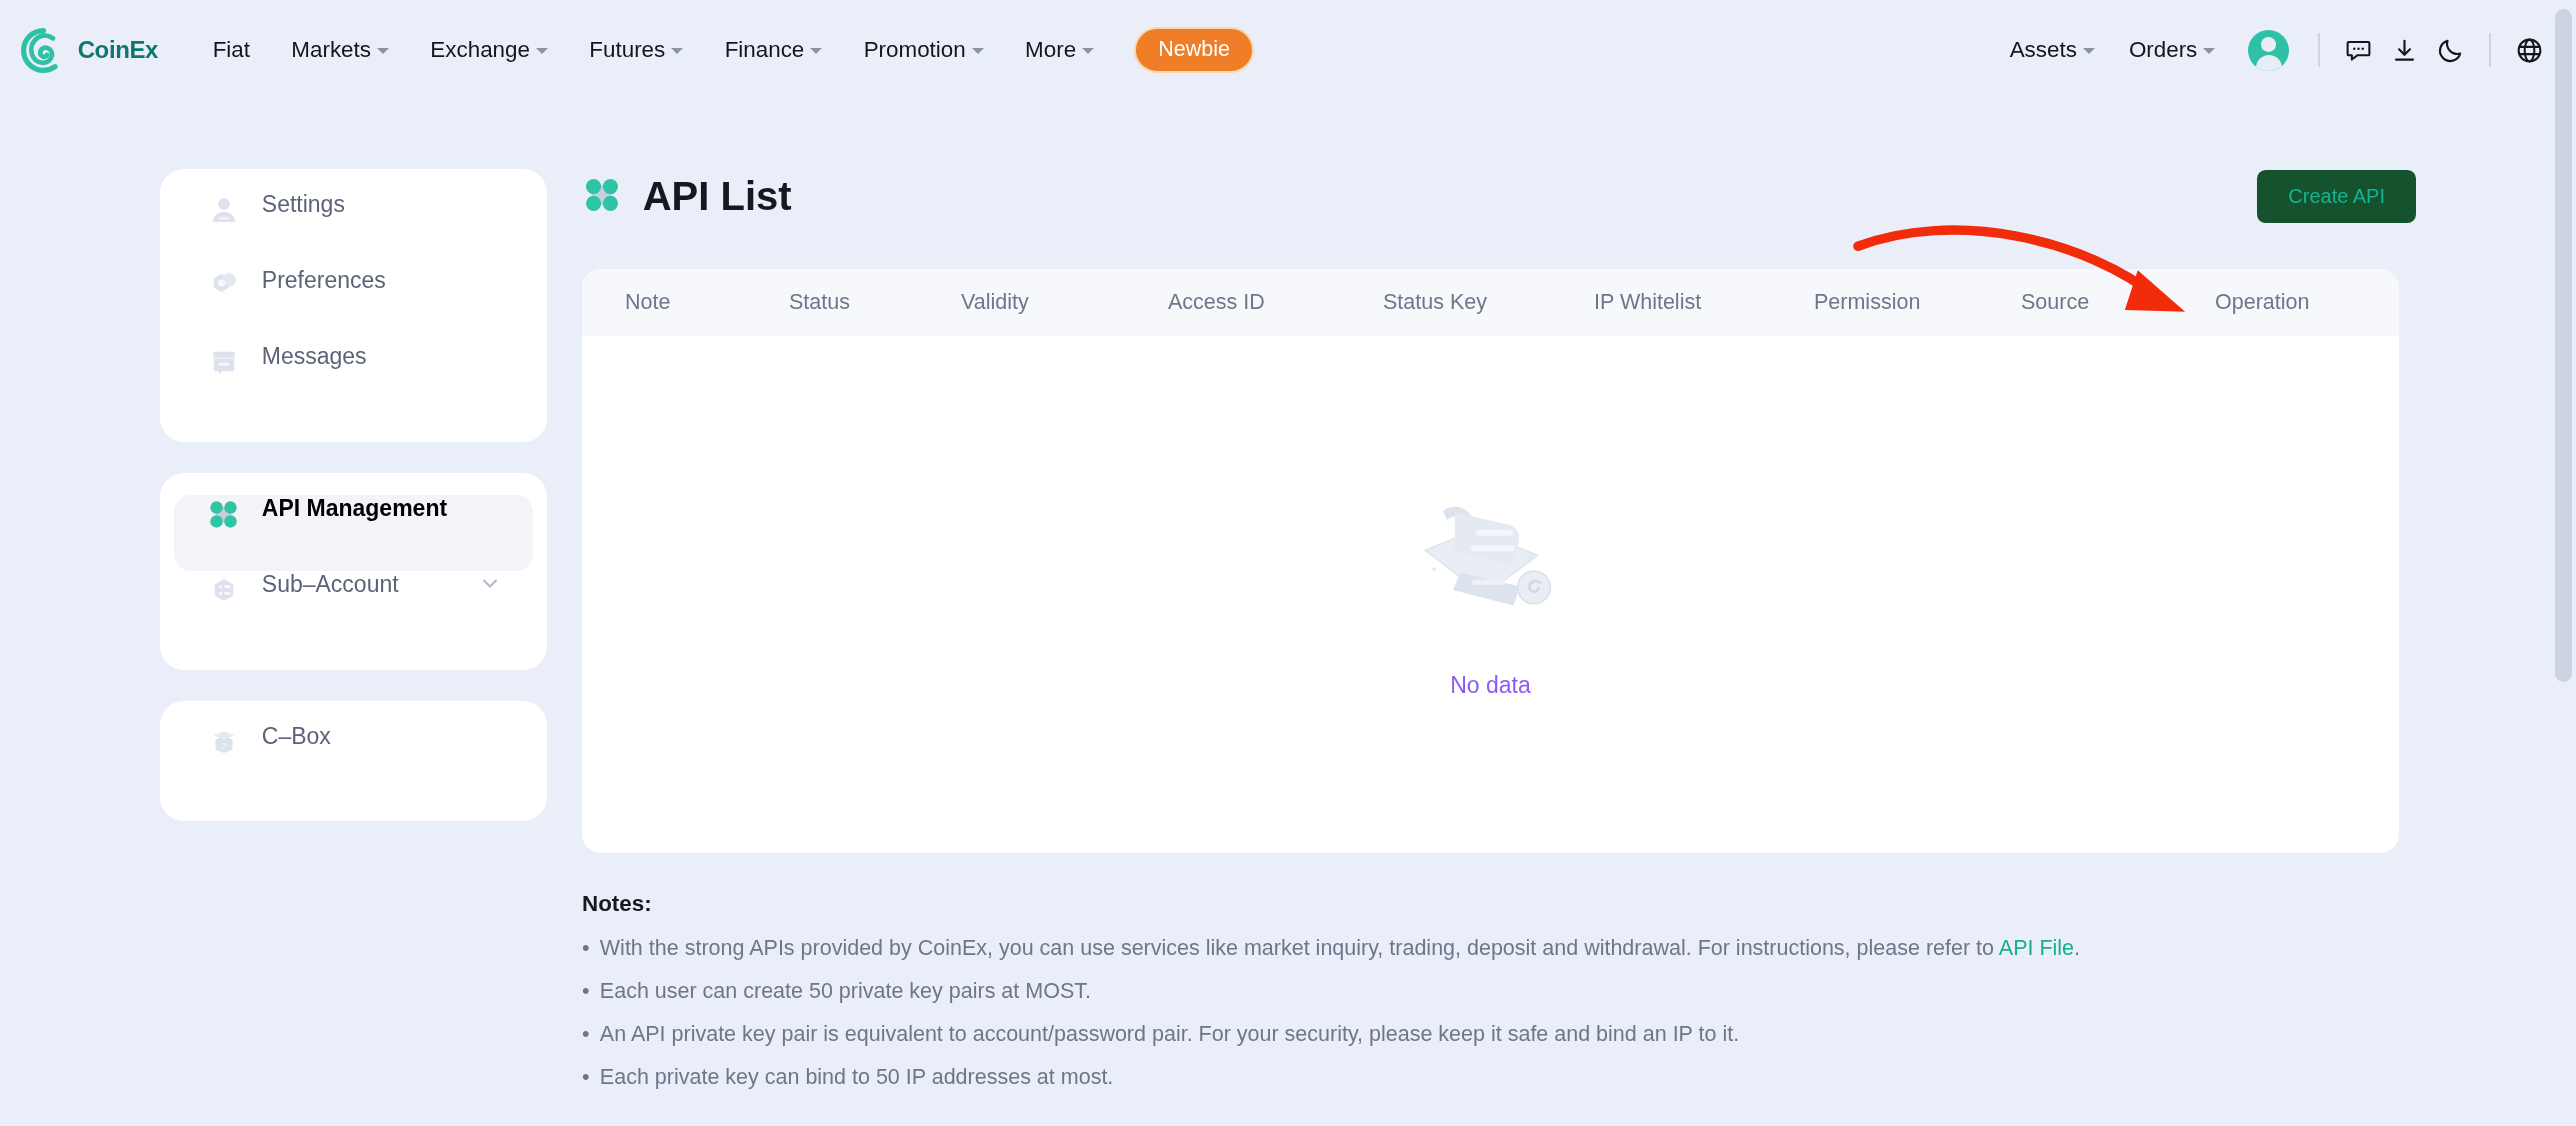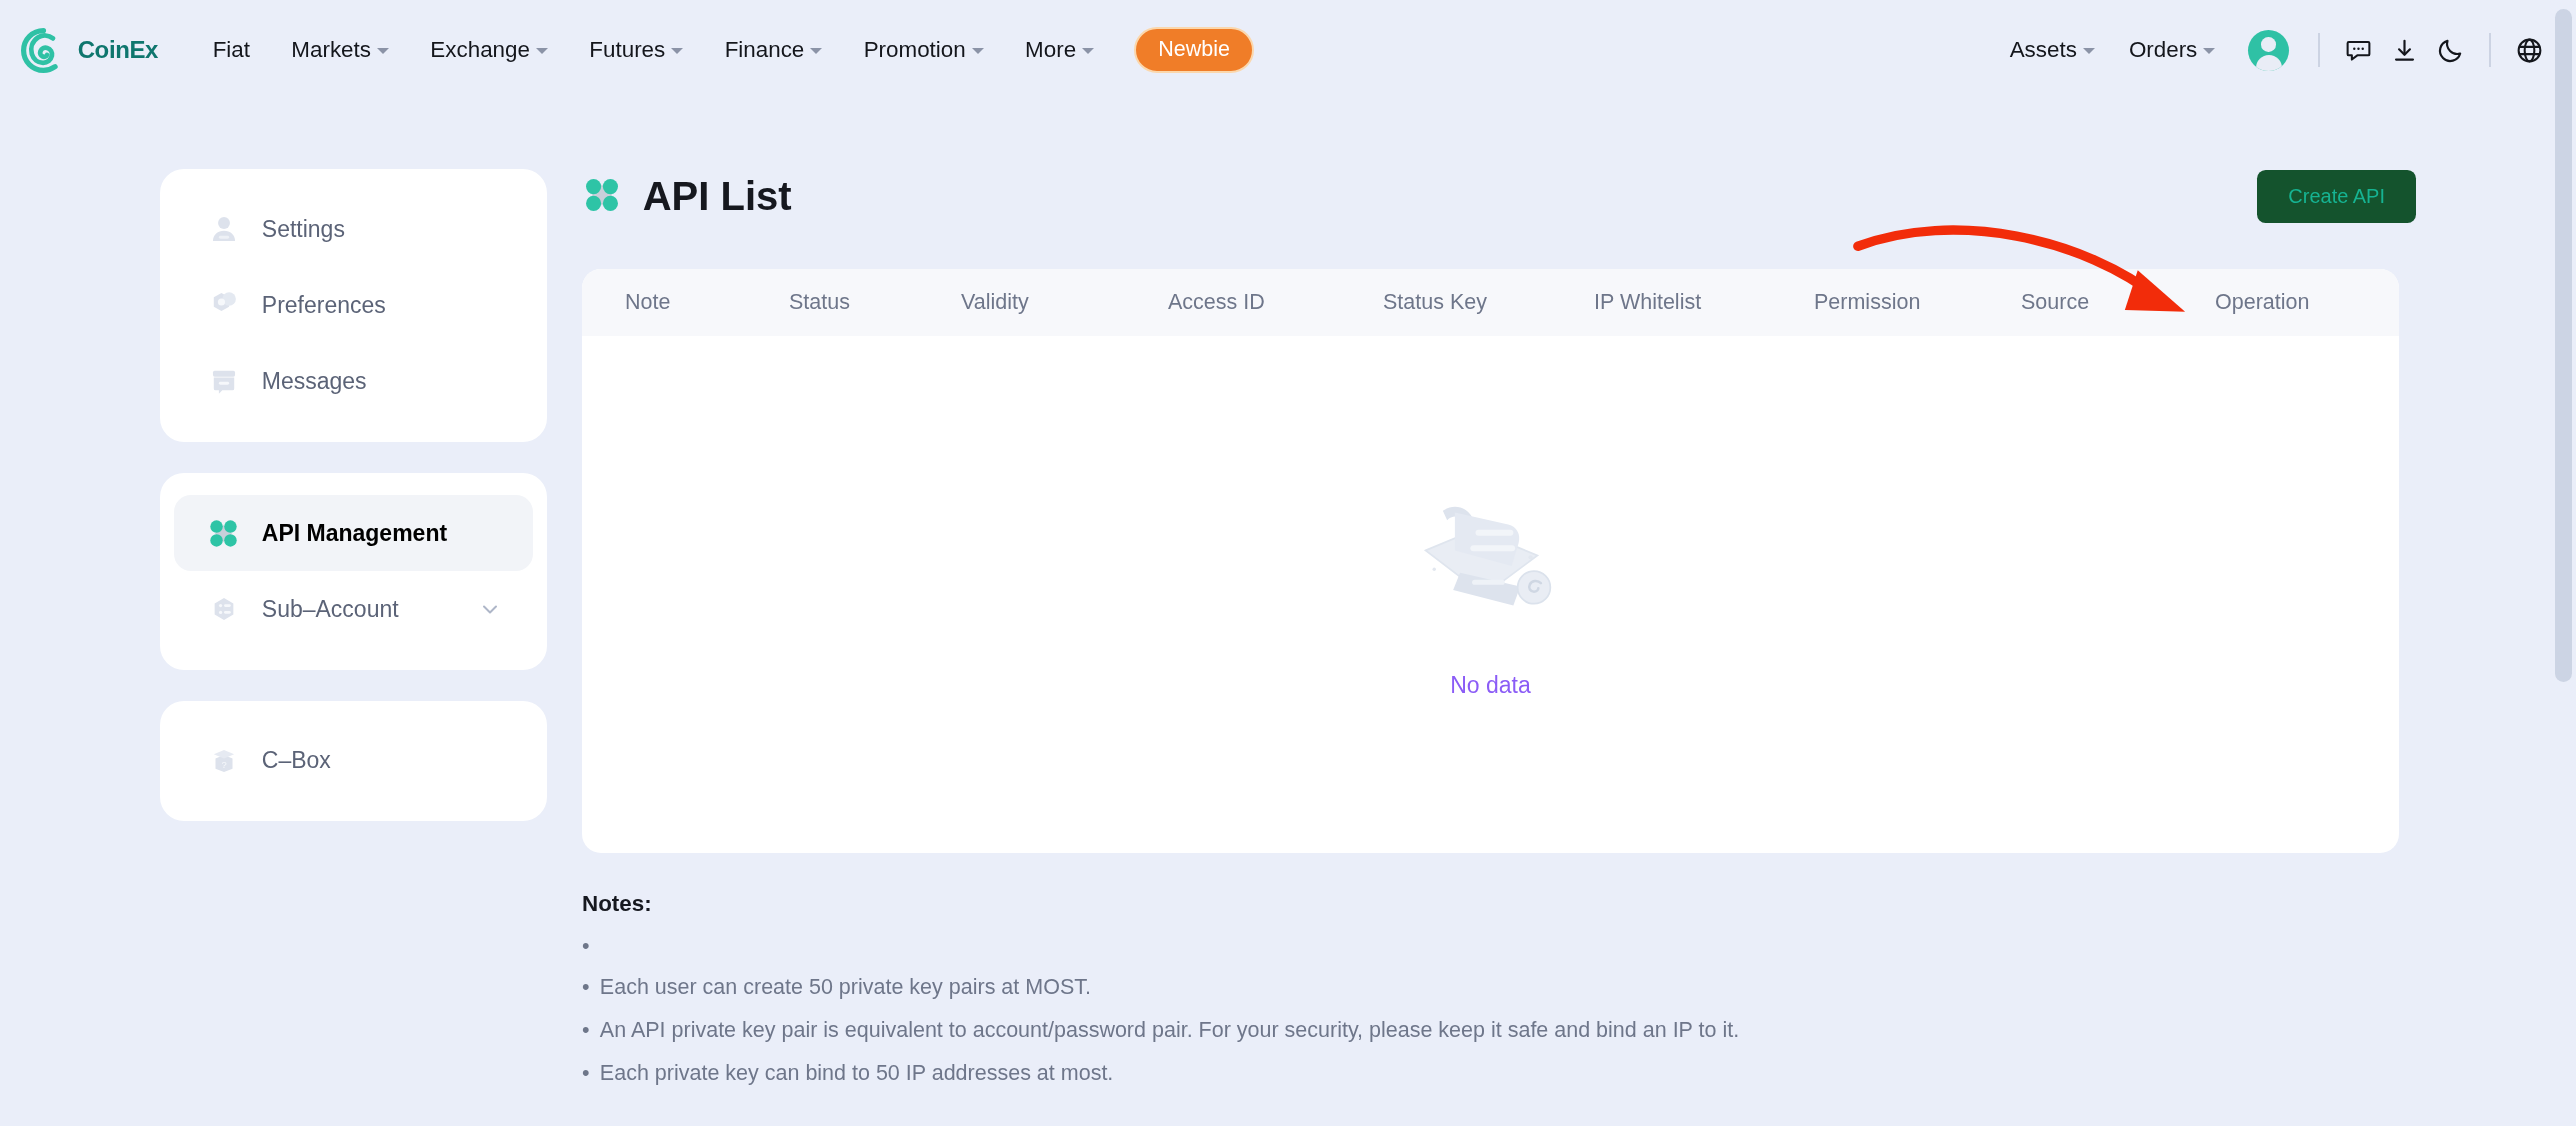--- a/index.html
+++ b/index.html
@@ -89,21 +89,21 @@
 
   
   .sidebar {
     position: absolute; left: 160px; top: 69px; width: 387px;
   }
   .side-card {
     background: #ffffff; border-radius: 24px;
     padding: 22.4px 0; margin-bottom: 31px;
   }
   .side-item {
-    display: flex; align-items: center;
+    display: flex; align-items: flex-start;
     height: 76px; padding: 0 31px;
     cursor: pointer; border-radius: 17px;
     margin: 0 13.8px;
   }
   .side-item .s-icon {
     width: 38px; height: 38px; flex: none;
     display: flex; align-items: center; justify-content: center;
     margin-right: 19px;
   }
   .side-item .s-label {
@@ -411,20 +411,23 @@
         </span>
         <span class="empty-text">No data</span>
       </div>
     </div>
 
     <div class="notes">
       <div class="notes-title">Notes:</div>
 
       <div class="note-line">
         <span class="note-bullet">•</span>
+        <span>
+          <span>With the strong APIs provided by CoinEx, you can use services like market inquiry, trading, deposit and withdrawal. For instructions, please refer to </span><a class="note-link">API File</a><span>.</span>
+        </span>
       </div>
 
       <div class="note-line">
         <span class="note-bullet">•</span>
         <span>Each user can create 50 private key pairs at MOST.</span>
       </div>
 
       <div class="note-line">
         <span class="note-bullet">•</span>
         <span>An API private key pair is equivalent to account/password pair. For your security, please keep it safe and bind an IP to it.</span>

